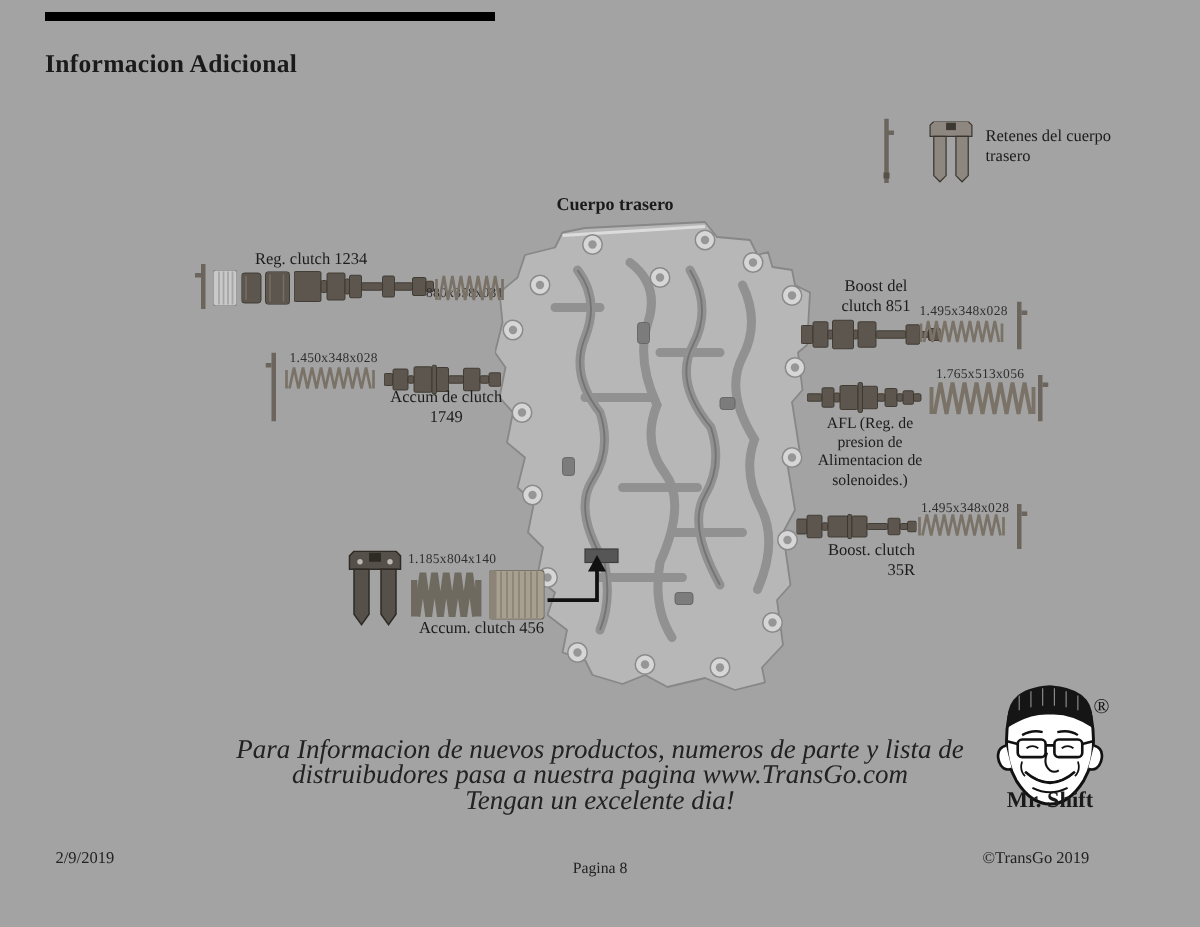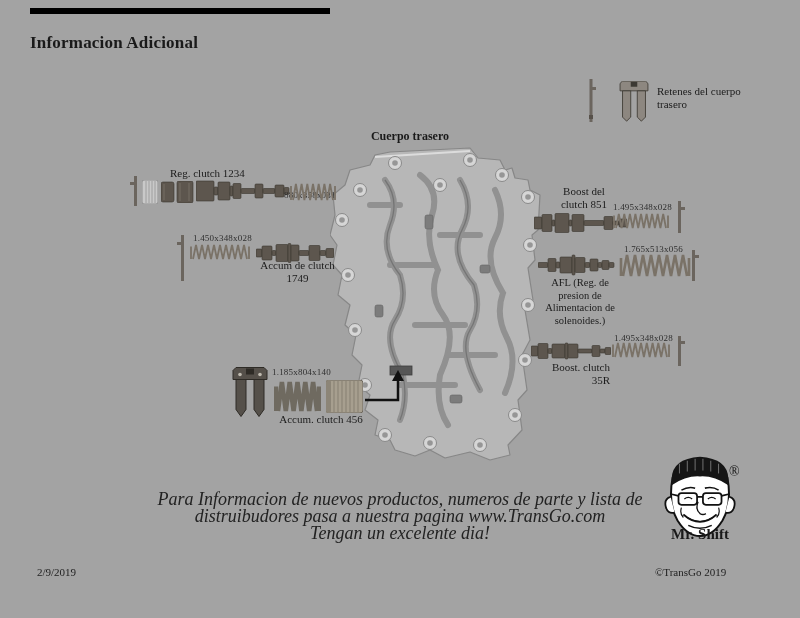--- a/index.html
+++ b/index.html
@@ -290,15 +290,16 @@
     <path d="M43,53 q-3,8 2,12 q3,2 6,0" fill="none" stroke="#111" stroke-width="1.4"></path>
     <path d="M28,66 q17,15 34,0" fill="none" stroke="#111" stroke-width="1.8"></path>
     <path d="M30,68 q15,10 30,0" fill="none" stroke="#111" stroke-width="1"></path>
     <path d="M33,77 q12,6 24,0" fill="none" stroke="#111" stroke-width="1.4"></path>
     <path d="M26,59 q-2,6 2,10 M64,59 q2,6 -2,10" fill="none" stroke="#111" stroke-width="1.2"></path>
   </svg>
   <div class="abs rmark" style="left:729px;top:464px;">®</div>
   <div class="abs logo-caption" style="left:655px;top:526px;width:90px;">Mr. Shift</div>
 
   <div class="abs footer-txt" style="left:37px;top:566px;">2/9/2019</div>
+  <div class="abs pagenum" style="left:0;top:574px;width:800px;">Pagina 8</div>
   <div class="abs footer-txt" style="left:655px;top:566px;">©TransGo 2019</div>
 
 </div>
 
 </body></html>

